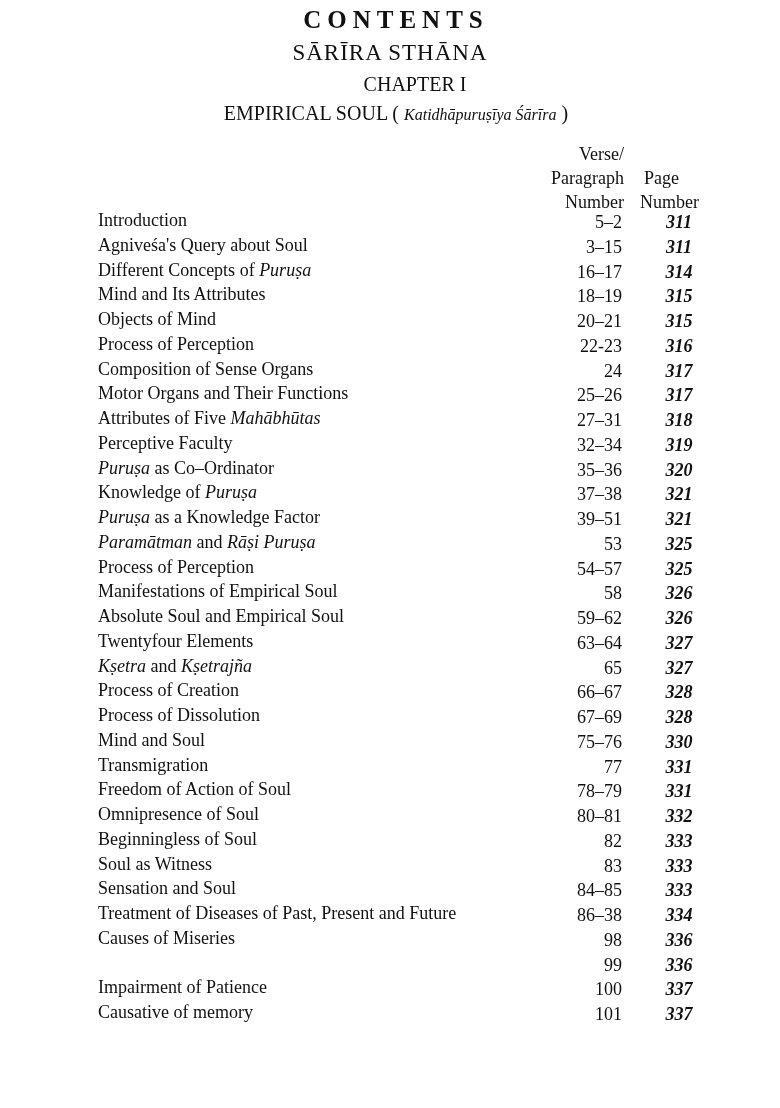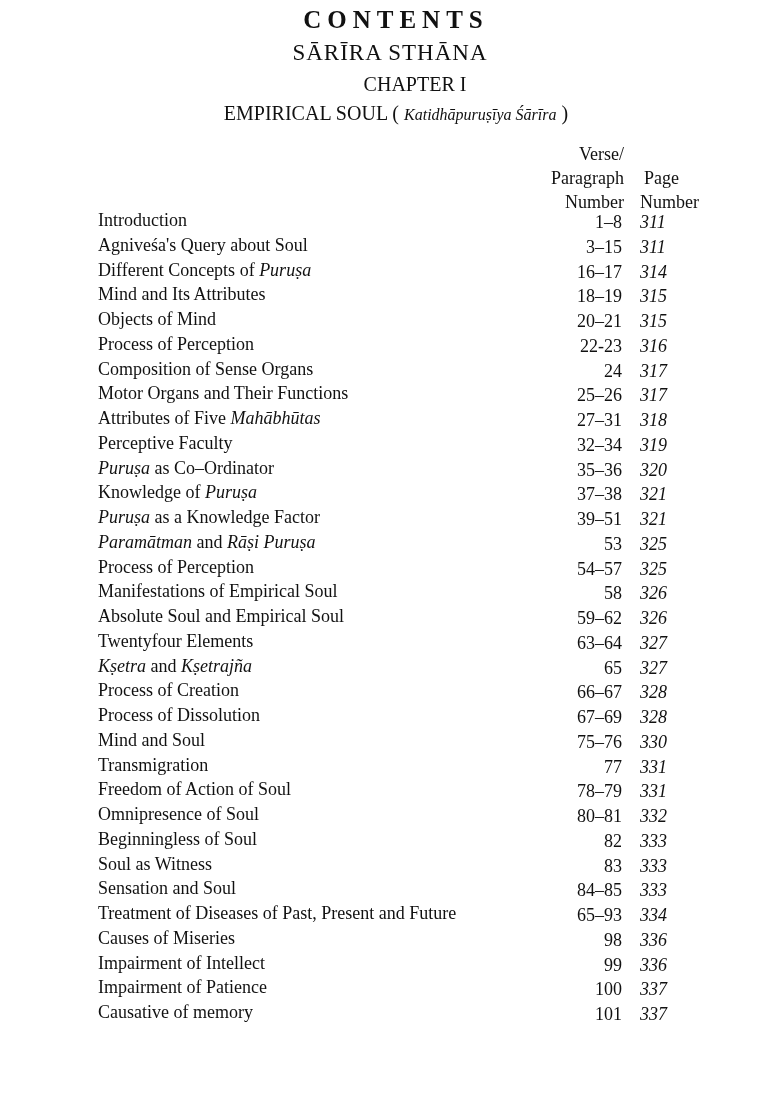--- a/index.html
+++ b/index.html
@@ -90,23 +90,23 @@
       width: 102px;
       top: 2px;
       text-align: right;
       white-space: nowrap;
     }
     .row .page {
       position: absolute;
       left: 640px;
       width: 78px;
       top: 2px;
-      text-align: left;
+      text-align: center;
       font-style: italic;
-      font-weight: normal;
+      font-weight: bold;
       white-space: nowrap;
     }
   </style>
 </head>
 <body>
 
 <div class="title t-contents">CONTENTS</div>
 <div class="title t-sthana">SĀRĪRA STHĀNA</div>
 <div class="title t-chapter">CHAPTER I</div>
 <div class="title t-section">
@@ -120,21 +120,21 @@
   <span style="display:block">Number</span>
 </div>
 <div class="col-head page">
   <span style="display:block; padding-left:4px">Page</span>
   <span style="display:block">Number</span>
 </div>
 
 <div class="rows" id="rows">
     <div class="row">
       <span class="topic"><span>Introduction</span></span>
-      <span class="verse">1–8</span>
+      <span class="verse">5–2</span>
       <span class="page">311</span>
     </div>
     <div class="row">
       <span class="topic"><span>Agniveśa's Query about Soul</span></span>
       <span class="verse">3–15</span>
       <span class="page">311</span>
     </div>
     <div class="row">
       <span class="topic"><span>Different Concepts of </span><i>Puruṣa</i></span>
       <span class="verse">16–17</span>
@@ -260,30 +260,29 @@
       <span class="verse">83</span>
       <span class="page">333</span>
     </div>
     <div class="row">
       <span class="topic"><span>Sensation and Soul</span></span>
       <span class="verse">84–85</span>
       <span class="page">333</span>
     </div>
     <div class="row">
       <span class="topic"><span>Treatment of Diseases of Past, Present and Future</span></span>
-      <span class="verse">65–93</span>
+      <span class="verse">86–38</span>
       <span class="page">334</span>
     </div>
     <div class="row">
       <span class="topic"><span>Causes of Miseries</span></span>
       <span class="verse">98</span>
       <span class="page">336</span>
     </div>
     <div class="row">
-      <span class="topic"><span>Impairment of Intellect</span></span>
       <span class="verse">99</span>
       <span class="page">336</span>
     </div>
     <div class="row">
       <span class="topic"><span>Impairment of Patience</span></span>
       <span class="verse">100</span>
       <span class="page">337</span>
     </div>
     <div class="row">
       <span class="topic"><span>Causative of memory</span></span>

